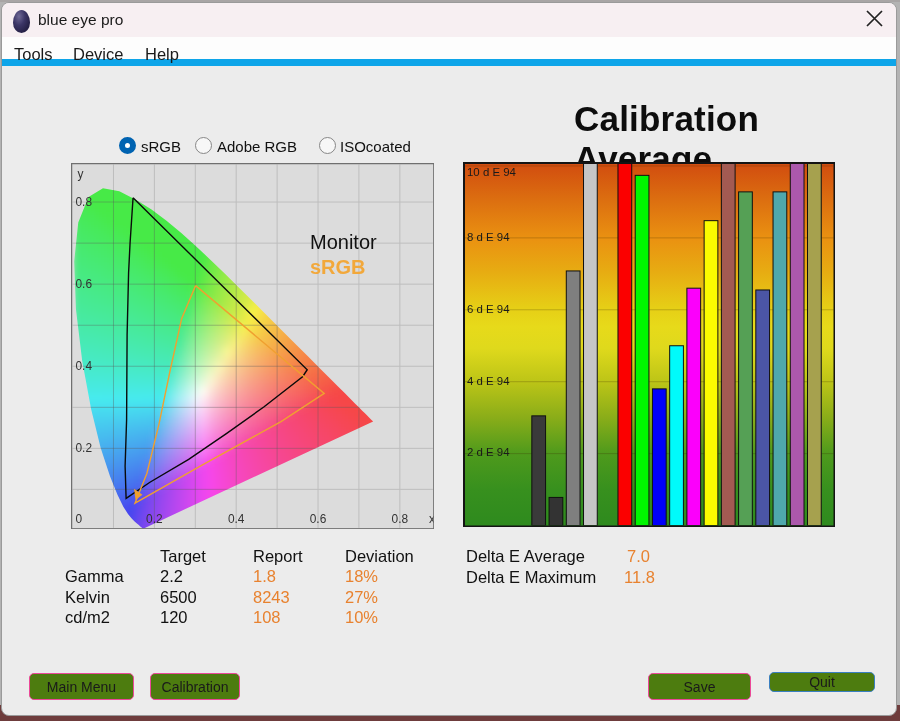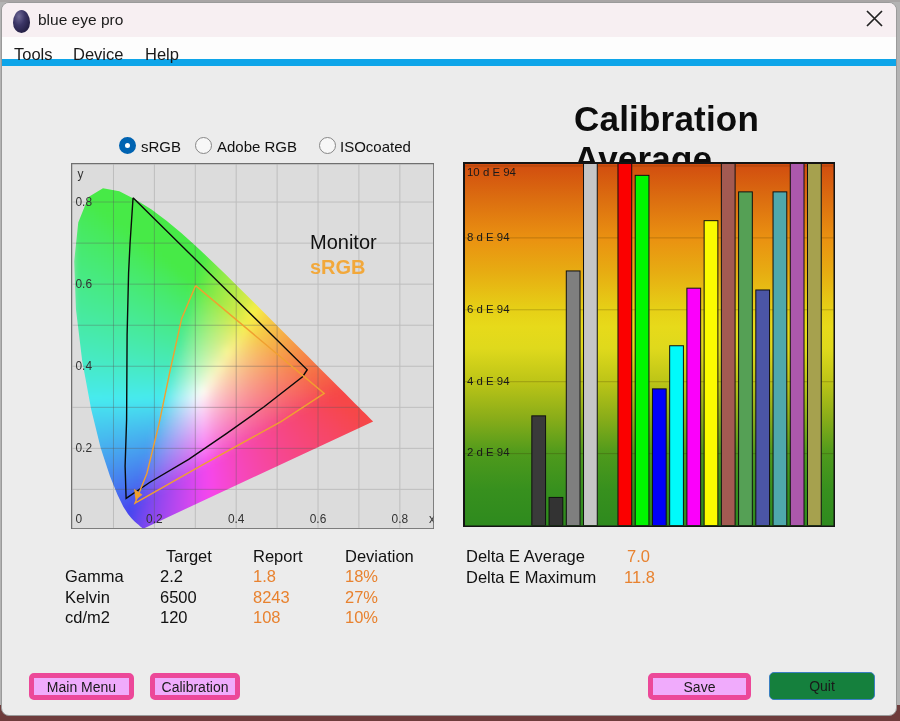--- a/index.html
+++ b/index.html
@@ -11,22 +11,22 @@
 .menu{position:absolute;top:8px;font-size:16.5px;color:#1a1a1a}
 #egg{position:absolute;left:11px;top:7px;width:17px;height:23px;border-radius:50% 50% 50% 50%/55% 55% 45% 45%;background:radial-gradient(ellipse at 35% 28%,#6f6996 0%,#3b3566 38%,#262147 72%,#191536 100%)}
 #title{position:absolute;left:36px;top:8px;font-size:15.5px;color:#1a1a1a}
 .radio{position:absolute;width:17px;height:17px;border-radius:50%}
 .radio.on{background:#fff;border:6px solid #0063b1}
 .radio.off{background:#f7f7f7;border:1.5px solid #878787}
 .rlab{position:absolute;font-size:15px;color:#111}
 #report{position:absolute;left:572px;top:96px;font-size:35px;font-weight:bold;color:#0d0d0d;letter-spacing:0.2px}
 .cell{position:absolute;font-size:16.5px;color:#111;white-space:nowrap}
 .or{color:#e8822f}
-.btn{position:absolute;height:27px;background:#f0abfc;border:5px solid #ec4899;border-radius:5px;font-size:14px;color:#1a1a1a;display:flex;align-items:center;justify-content:center}
-#quit{background:#15803d;border:1.5px solid #3a7fc2;height:28px}
+.btn{position:absolute;height:27px;background:#4d7c0f;border:1px solid #ec4899;border-radius:5px;font-size:14px;color:#1a1a1a;display:flex;align-items:center;justify-content:center}
+#quit{background:#4d7c0f;border:1.5px solid #3a7fc2;height:20px}
 .leg1{position:absolute;left:308px;top:228px;font-size:20px;font-weight:normal;color:#111}
 .leg2{position:absolute;left:308px;top:253px;font-size:20px;font-weight:bold;color:#f2a83b}
 </style></head><body>
 <div id="strip-top"></div>
 <div id="strip-bot"></div>
 <div id="win">
   <div id="titlebar">
     <div id="egg"></div>
     <div id="title">blue eye pro</div>
     <svg class="abs" style="left:864px;top:7px" width="17" height="17" viewBox="0 0 17 17">
@@ -1204,21 +1204,21 @@
         <rect x="345.9" y="-10.4" width="13.8" height="375.4" fill="#a6a14e" stroke="#101010" stroke-width="1"></rect>
       </g>
     <text x="4" y="14.5" font-size="11.5" fill="#1a1a1a">10 d E 94</text>
       <text x="4" y="79.5" font-size="11.5" fill="#1a1a1a">8 d E 94</text>
       <text x="4" y="151.5" font-size="11.5" fill="#1a1a1a">6 d E 94</text>
       <text x="4" y="223.5" font-size="11.5" fill="#1a1a1a">4 d E 94</text>
       <text x="4" y="295.5" font-size="11.5" fill="#1a1a1a">2 d E 94</text>
     <rect x="1" y="1" width="372" height="365" fill="none" stroke="#141414" stroke-width="2"></rect>
   </svg>
 
-  <div class="cell" style="left:164px;top:544px">Target</div>
+  <div class="cell" style="left:158px;top:544px">Target</div>
   <div class="cell" style="left:251px;top:544px">Report</div>
   <div class="cell" style="left:343px;top:544px">Deviation</div>
   <div class="cell" style="left:63px;top:564px">Gamma</div>
   <div class="cell" style="left:158px;top:564px">2.2</div>
   <div class="cell or" style="left:251px;top:564px">1.8</div>
   <div class="cell or" style="left:343px;top:564px">18%</div>
   <div class="cell" style="left:63px;top:584.5px">Kelvin</div>
   <div class="cell" style="left:158px;top:584.5px">6500</div>
   <div class="cell or" style="left:251px;top:584.5px">8243</div>
   <div class="cell or" style="left:343px;top:584.5px">27%</div>

